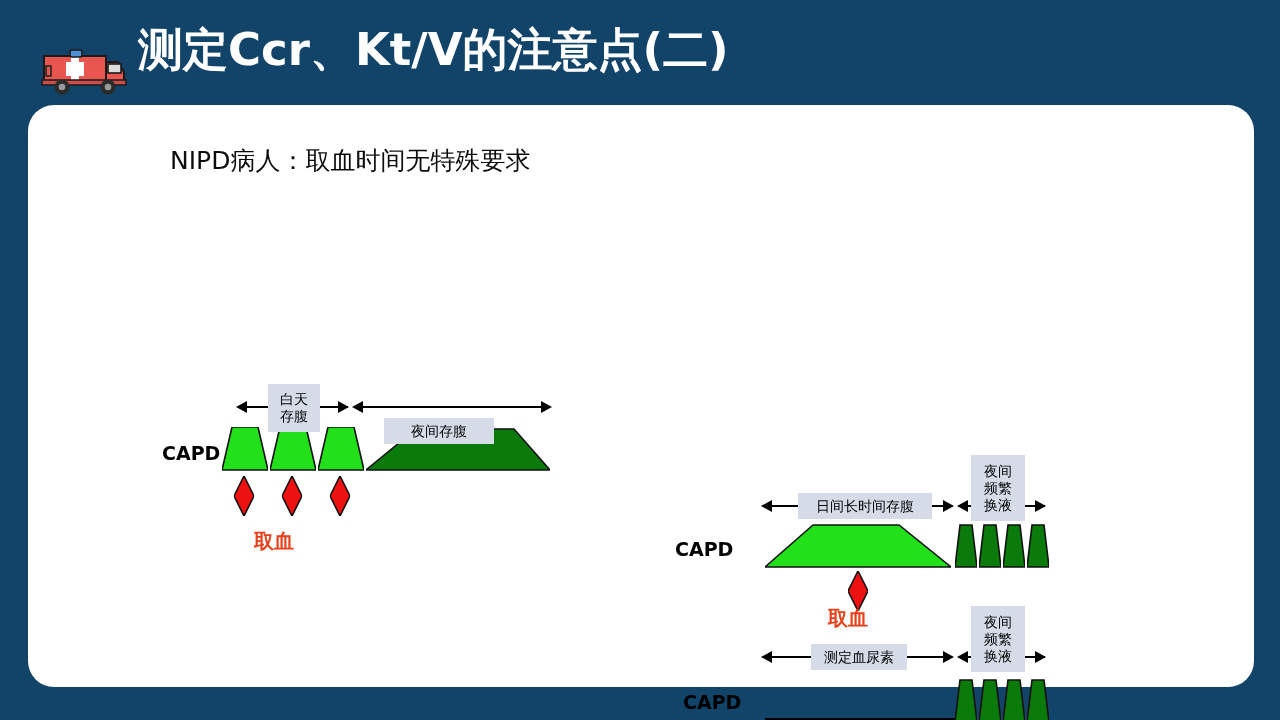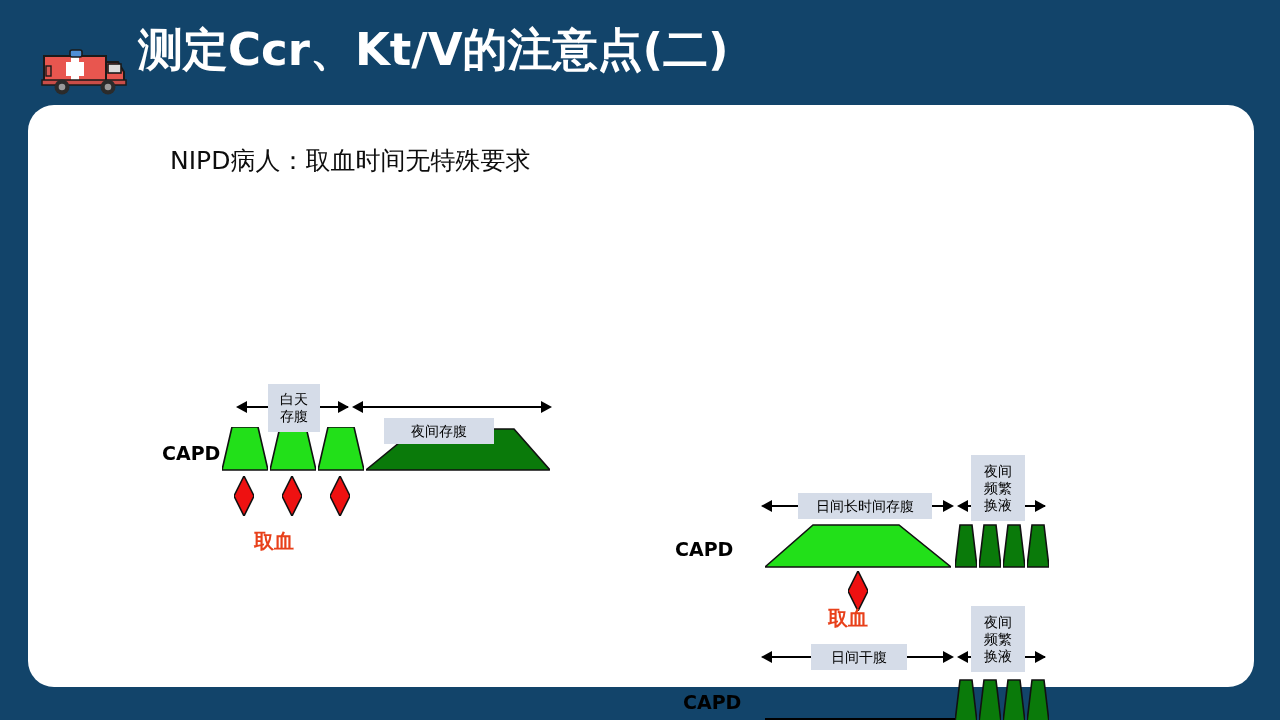--- a/index.html
+++ b/index.html
@@ -210,21 +210,21 @@
       <div class="draw-text" style="left:185px; top:270px;">取血</div>
     </div>
 
     <div class="diagram" style="left:615px; top:385px; width:420px; height:220px;">
 
       <div class="row-label" style="left:40px; top:201px;">CAPD</div>
 
       <div class="arrow-line" style="left:122px; top:166px; width:186px;"></div>
       <div class="arrow-head left" style="left:118px; top:161px;"></div>
       <div class="arrow-head right" style="left:300px; top:161px;"></div>
-      <div class="tag-box" style="left:168px; top:154px; width:96px; height:26px;">日间干腹</div>
+      <div class="tag-box" style="left:168px; top:154px; width:96px; height:26px;">测定血尿素</div>
 
       <div class="arrow-line" style="left:318px; top:166px; width:84px;"></div>
       <div class="arrow-head left" style="left:314px; top:161px;"></div>
       <div class="arrow-head right" style="left:392px; top:161px;"></div>
       <div class="tag-box" style="left:328px; top:116px; width:54px; height:66px;">夜间
 频繁
 换液</div>
 
       <div class="baseline" style="left:122px; top:228px; width:192px; height:5px;"></div>
 

